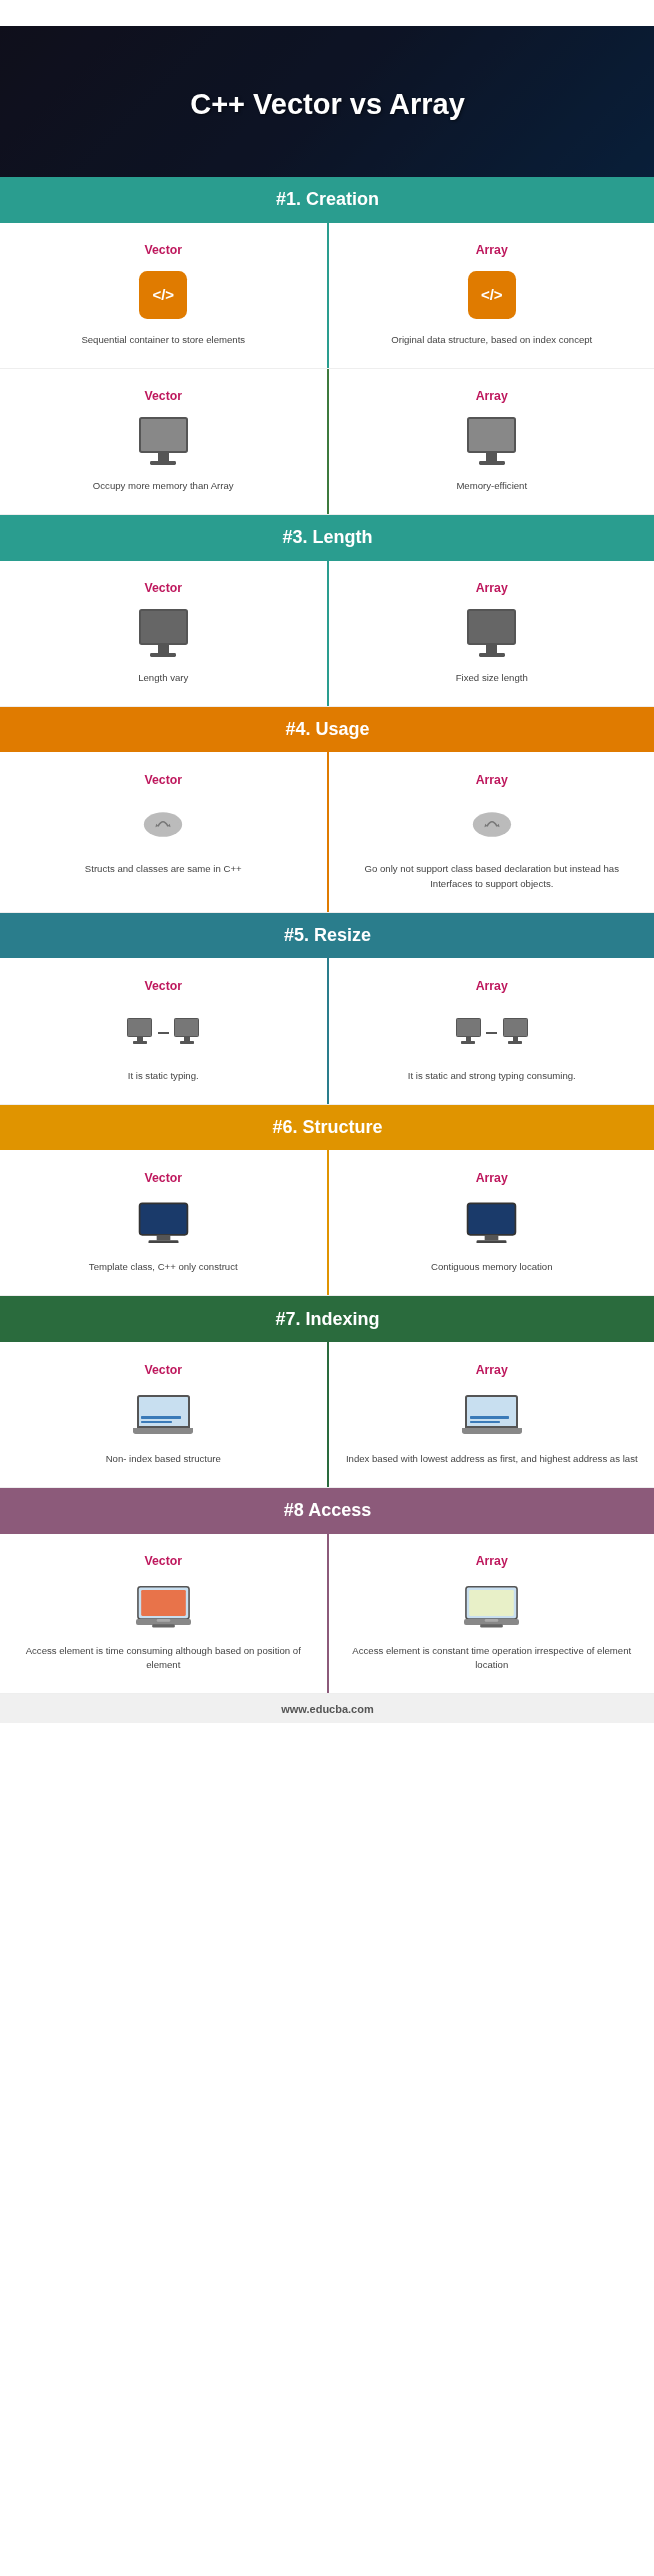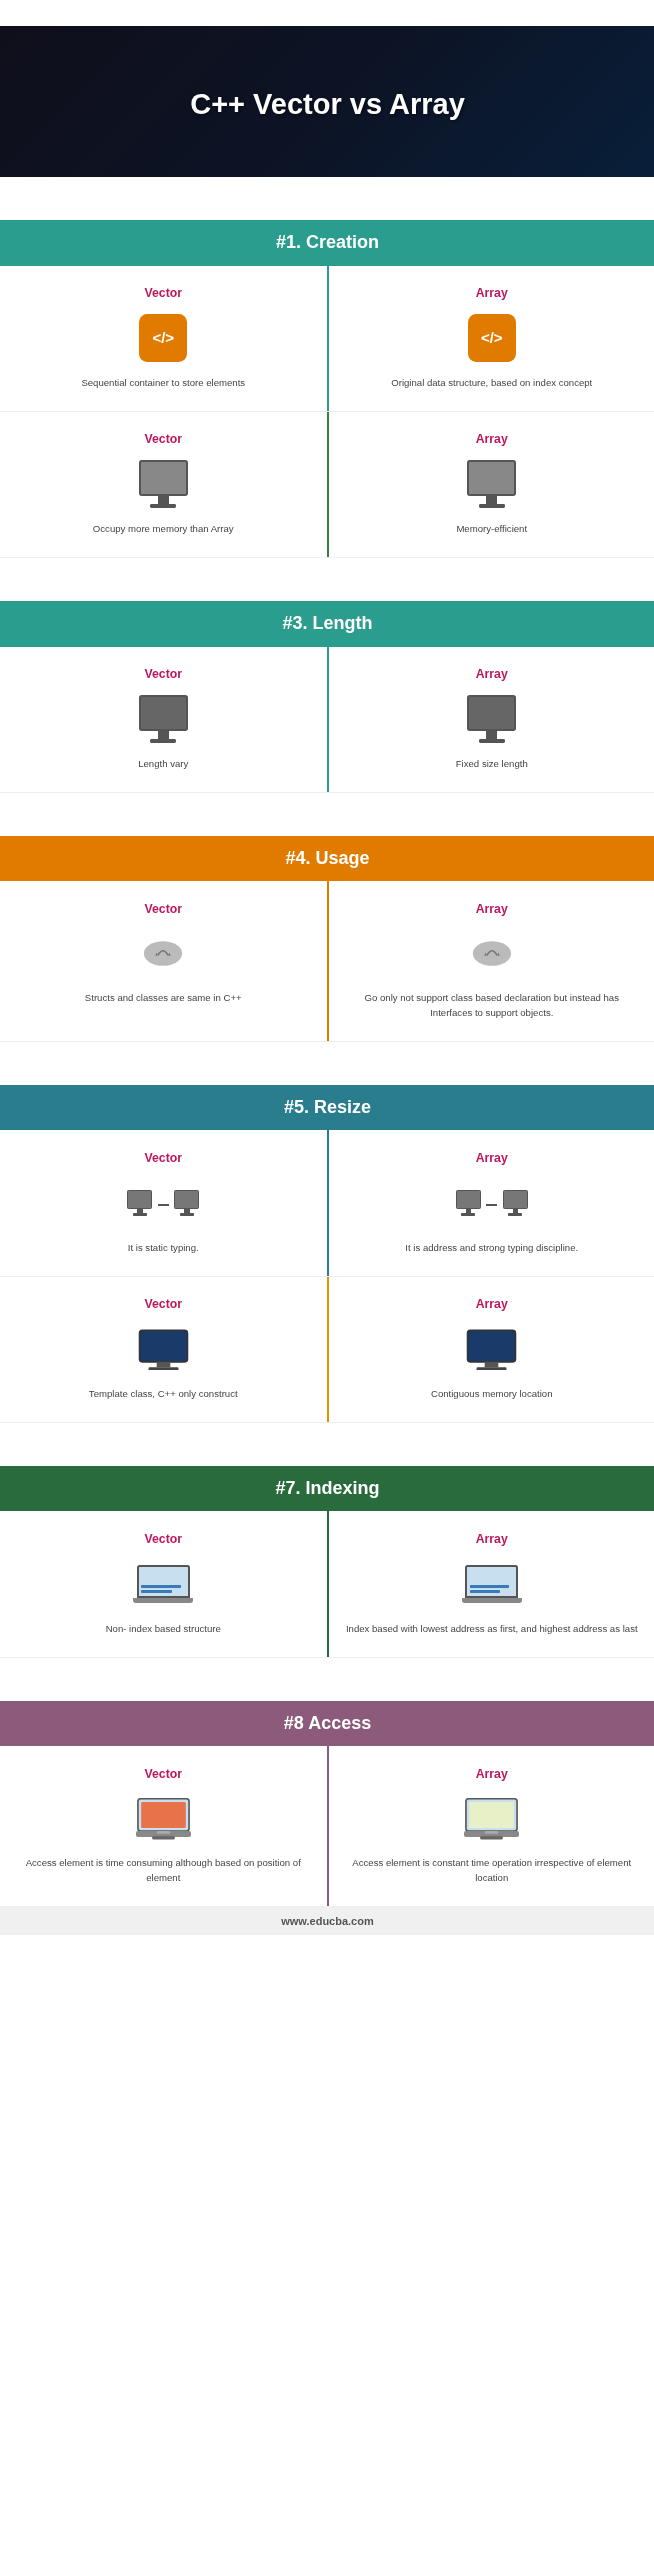--- a/index.html
+++ b/index.html
@@ -37,21 +37,20 @@
       text-shadow: 1.4px 1.4px 2.7px rgba(0,0,0,0.5);
     }
 
     
     .section-header {
       padding: 12.3px 13.7px;
       text-align: center;
       color: #fff;
       font-size: 18px;
       font-weight: 700;
-      margin-top: 43px;
     }
     .section-header.teal { background: #2a9d8f; }
     .section-header.green { background: #3d7a3d; }
     .section-header.orange { background: #e07b00; }
     .section-header.dark-teal { background: #2a7d8c; }
     .section-header.amber { background: #e09400; }
     .section-header.dark-green { background: #2a6b3d; }
     .section-header.mauve { background: #8c5a7a; }
 
     
@@ -378,26 +377,29 @@
             <div class="net-foot2"></div>
           </div>
           <div class="net-line"></div>
           <div class="net-monitor">
             <div class="net-screen"></div>
             <div class="net-neck2"></div>
             <div class="net-foot2"></div>
           </div>
         </div>
       </div>
-      <div class="cell-text">It is address and strong typing discipline.</div>
-    </div>
-  </div>
-</div>
-
-<div>
+      <div class="cell-text">It is static and strong typing consuming.</div>
+    </div>
+  </div>
+</div>
+
+<div>
+  <div class="section-header amber">
+    <span>#6.</span> <span>Structure</span>
+  </div>
   <div class="comparison-row">
     <div class="comparison-cell divider-amber">
       <div class="cell-label">Vector</div>
       <div class="cell-icon">
         <svg width="55" height="41" viewBox="0 0 80 60">
           <rect x="5" y="2" width="70" height="46" rx="4" ry="4" fill="#1a3a6a" stroke="#333" stroke-width="2.5"></rect>
           <rect x="30" y="48" width="20" height="8" fill="#555"></rect>
           <rect x="18" y="56" width="44" height="5" rx="2" fill="#444"></rect>
         </svg>
       </div>

